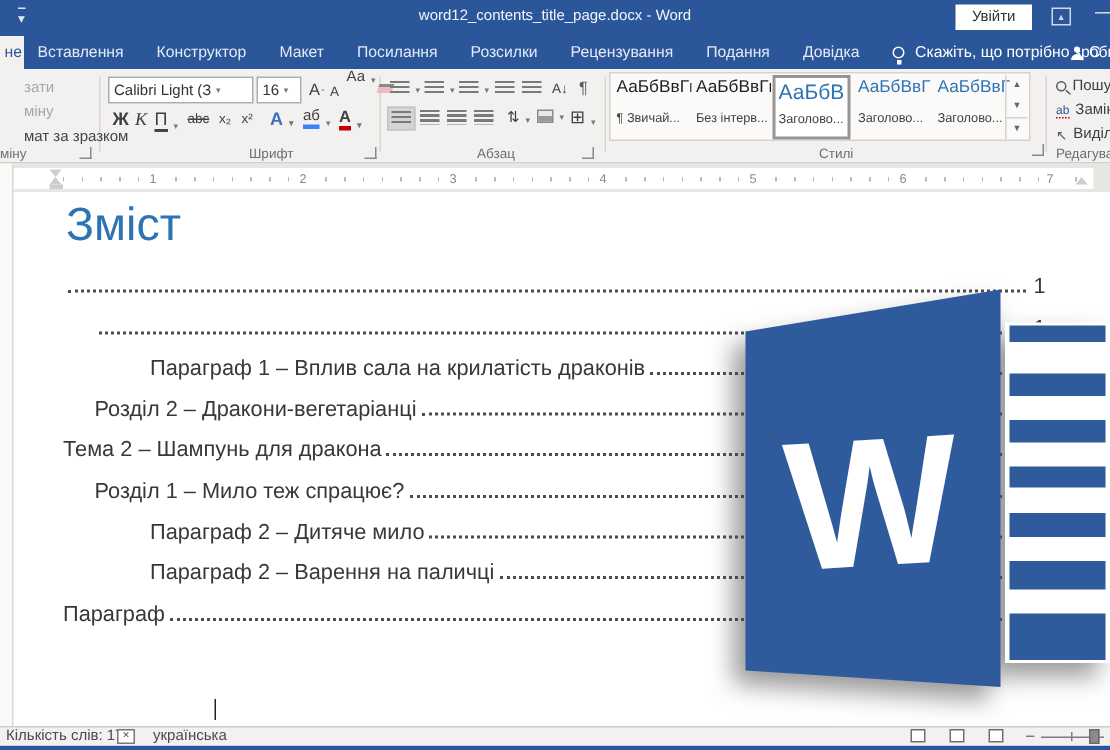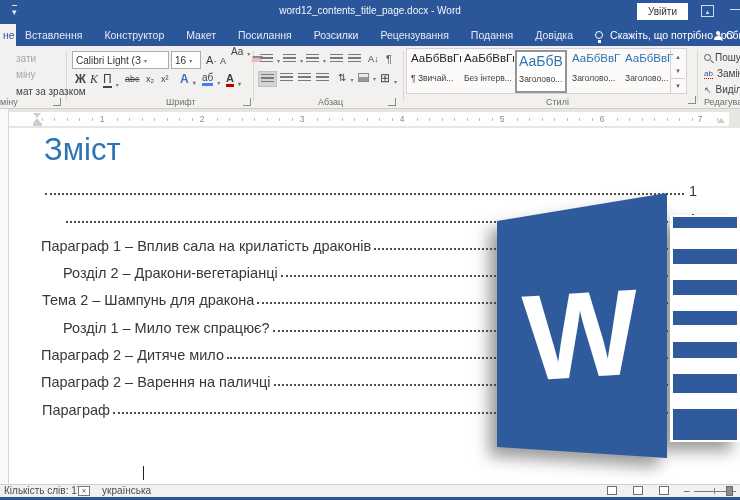--- a/index.html
+++ b/index.html
@@ -63,21 +63,21 @@
   .tdown{border-top:5px solid #CFCDCB}
   .tup{border-bottom:5px solid #CFCDCB}
   .ibox{position:absolute;width:9px;height:3px;background:#CFCDCB}
 
   
   .leftstrip{position:absolute;left:0;top:109px;width:9px;height:375px;background:#FAF9F8;border-right:1px solid #DAD8D6}
   .docheading{position:absolute;left:44px;top:132px;font-size:31px;color:#2E74B5}
   .toc{position:absolute;left:0;top:177px;width:697px}
   .trow{display:flex;align-items:flex-end;height:27.3px;font-size:14.5px;color:#383838;padding-bottom:5px}
   .trow .txt{white-space:pre}
-  .lvl1{padding-left:42px}.lvl2{padding-left:63px}.lvl3{padding-left:41px}
+  .lvl1{padding-left:42px}.lvl2{padding-left:63px}.lvl3{padding-left:100px}
   .leader{flex:1;border-bottom:2px dotted #4d4d4d;margin:0 1px 4px 3px}
   .pg{width:12px;text-align:right}
   .caret{position:absolute;left:143px;top:466px;width:1px;height:14px;background:#222}
 
   
   .wlogo{position:absolute;left:480px;top:180px;width:260px;height:300px;overflow:visible;filter:drop-shadow(-8px 9px 8px rgba(70,70,70,.55));z-index:5}
 
   
   .statusbar{position:absolute;left:0;top:484px;width:740px;height:13px;background:#F3F1F0;border-top:1px solid #D0CDCA;font-size:10px;color:#4a4a4a;z-index:6}
   .sb{position:absolute;top:0;line-height:12px;white-space:nowrap}

